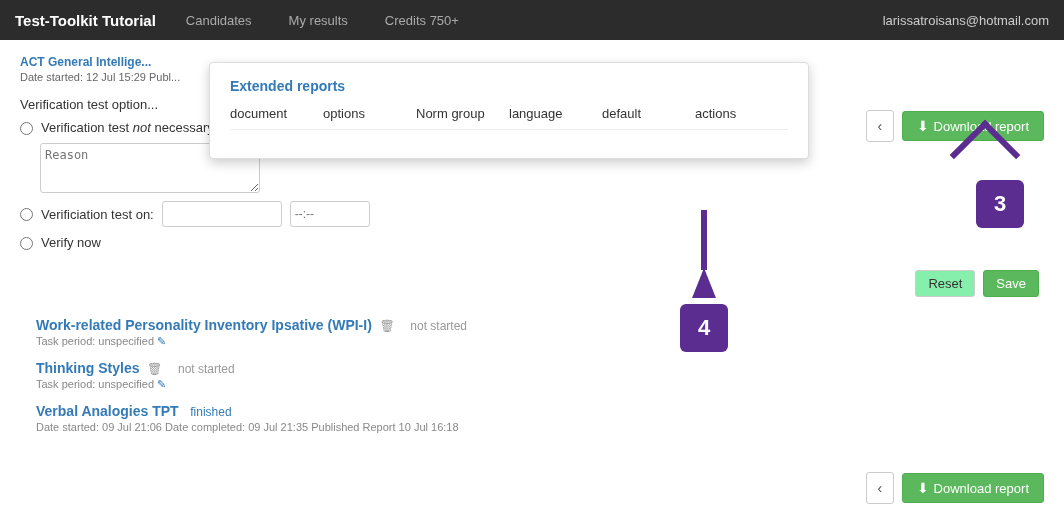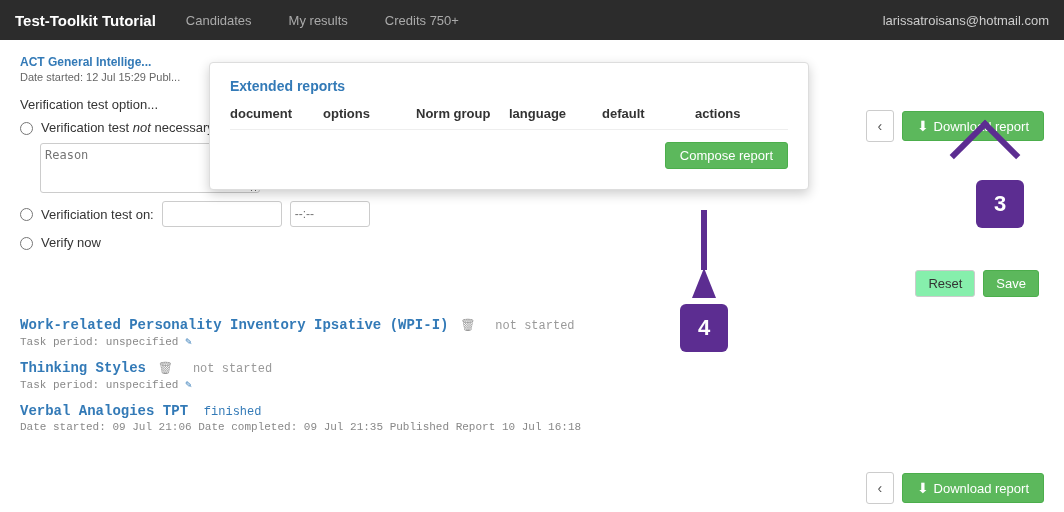--- a/index.html
+++ b/index.html
@@ -137,22 +137,21 @@
       border: 1px solid #4cae4c;
       border-radius: 3px;
       padding: 5px 12px;
       font-size: 13px;
       cursor: pointer;
       color: #fff;
     }
 
     
     .task-item {
-      margin: 12px 0 4px 0;
-      font-family: Liberation Mono, monospace;
+      margin: 12px 0 4px 16px;
     }
     .task-title {
       color: #337ab7;
       font-size: 14px;
       font-weight: bold;
     }
     .task-status {
       color: #999;
       font-size: 12px;
       margin-left: 8px;
@@ -250,21 +249,21 @@
       display: flex;
       border-bottom: 1px solid #eee;
       padding-bottom: 8px;
       margin-bottom: 8px;
       gap: 0;
     }
     .popup-col {
       flex: 1;
       color: #333;
       font-size: 13px;
-      font-weight: bold;
+      font-weight: normal;
     }
     .popup-compose-row {
       display: flex;
       justify-content: flex-end;
       margin-top: 12px;
     }
     .btn-compose {
       background: #5cb85c;
       border: 1px solid #4cae4c;
       border-radius: 3px;
@@ -396,18 +395,15 @@
   <div class="popup-overlay">
     <div class="popup-title">Extended reports</div>
     <div class="popup-table-header">
       <span class="popup-col">document</span>
       <span class="popup-col">options</span>
       <span class="popup-col">Norm group</span>
       <span class="popup-col">language</span>
       <span class="popup-col">default</span>
       <span class="popup-col">actions</span>
     </div>
-    <div class="popup-compose-row">
-      <button class="btn-compose">Compose report</button>
-    </div>
   </div>
 
 </div>
 
 </body></html>

